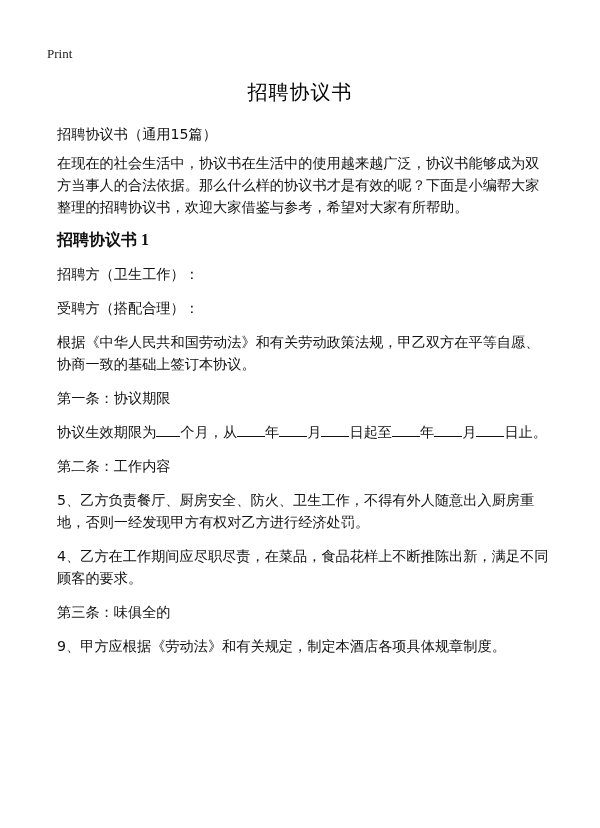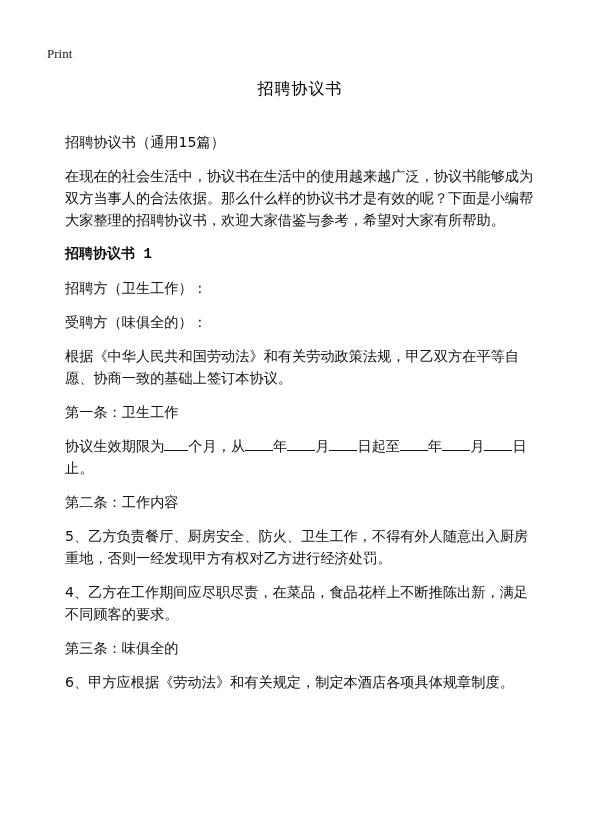--- a/index.html
+++ b/index.html
@@ -29,46 +29,46 @@
       color: #222222;
       text-decoration: none;
       cursor: pointer;
     }
     .doc-title {
       position: absolute;
       left: 0;
       width: 600px;
       top: 79px;
       text-align: center;
-      font-size: 16px;
+      font-size: 20px;
       font-weight: normal;
       color: #000000;
       letter-spacing: 1px;
     }
     .content {
       position: absolute;
       left: 53px;
       top: 119px;
       width: 500px;
       font-size: 14.2px;
       line-height: 22px;
       color: #111111;
     }
     .content p {
-      margin: 12px;
+      margin: 4px;
       white-space: normal;
       word-break: break-all;
     }
     .subtitle { margin-bottom: 7px !important; }
     .intro { margin-bottom: 11px !important; font-family: Liberation Serif, serif; }
     .section-heading {
       font-weight: bold;
-      font-family: Liberation Mono, monospace;
+      font-family: Liberation Serif, serif;
       margin-bottom: 12px !important;
-      font-size: 14px;
+      font-size: 16px;
     }
     .para { margin-bottom: 12px !important; }
     .blank {
       display: inline-block;
       border-bottom: 1px solid #111;
       height: 14px;
       vertical-align: baseline;
     }
     .blank.short { width: 24px; }
     .blank.long { width: 28px; }
@@ -85,33 +85,33 @@
   <div class="content">
 
     <p class="subtitle">招聘协议书（通用15篇）</p>
 
     <p class="intro">在现在的社会生活中，协议书在生活中的使用越来越广泛，协议书能够成为双方当事人的合法依据。那么什么样的协议书才是有效的呢？下面是小编帮大家整理的招聘协议书，欢迎大家借鉴与参考，希望对大家有所帮助。</p>
 
     <p class="section-heading">招聘协议书 1</p>
 
     <p class="para">招聘方（卫生工作）：</p>
 
-    <p class="para">受聘方（味俱全的）：</p>
+    <p class="para">受聘方（搭配合理）：</p>
 
     <p class="para">根据《中华人民共和国劳动法》和有关劳动政策法规，甲乙双方在平等自愿、协商一致的基础上签订本协议。</p>
 
-    <p class="para">第一条：卫生工作</p>
+    <p class="para">第一条：协议期限</p>
 
     <p class="para">
       <span>协议生效期限为</span><span class="blank short"></span><span>个月，从</span><span class="blank long"></span><span>年</span><span class="blank long"></span><span>月</span><span class="blank long"></span><span>日起至</span><span class="blank long"></span><span>年</span><span class="blank long"></span><span>月</span><span class="blank long"></span><span>日止。</span>
     </p>
 
     <p class="para">第二条：工作内容</p>
 
     <p class="para">5、乙方负责餐厅、厨房安全、防火、卫生工作，不得有外人随意出入厨房重地，否则一经发现甲方有权对乙方进行经济处罚。</p>
     <p class="para">4、乙方在工作期间应尽职尽责，在菜品，食品花样上不断推陈出新，满足不同顾客的要求。</p>
 
     <p class="para">第三条：味俱全的</p>
 
-    <p class="para">6、甲方应根据《劳动法》和有关规定，制定本酒店各项具体规章制度。</p>
+    <p class="para">9、甲方应根据《劳动法》和有关规定，制定本酒店各项具体规章制度。</p>
 
   </div>
 </div>
 
 </body></html>

